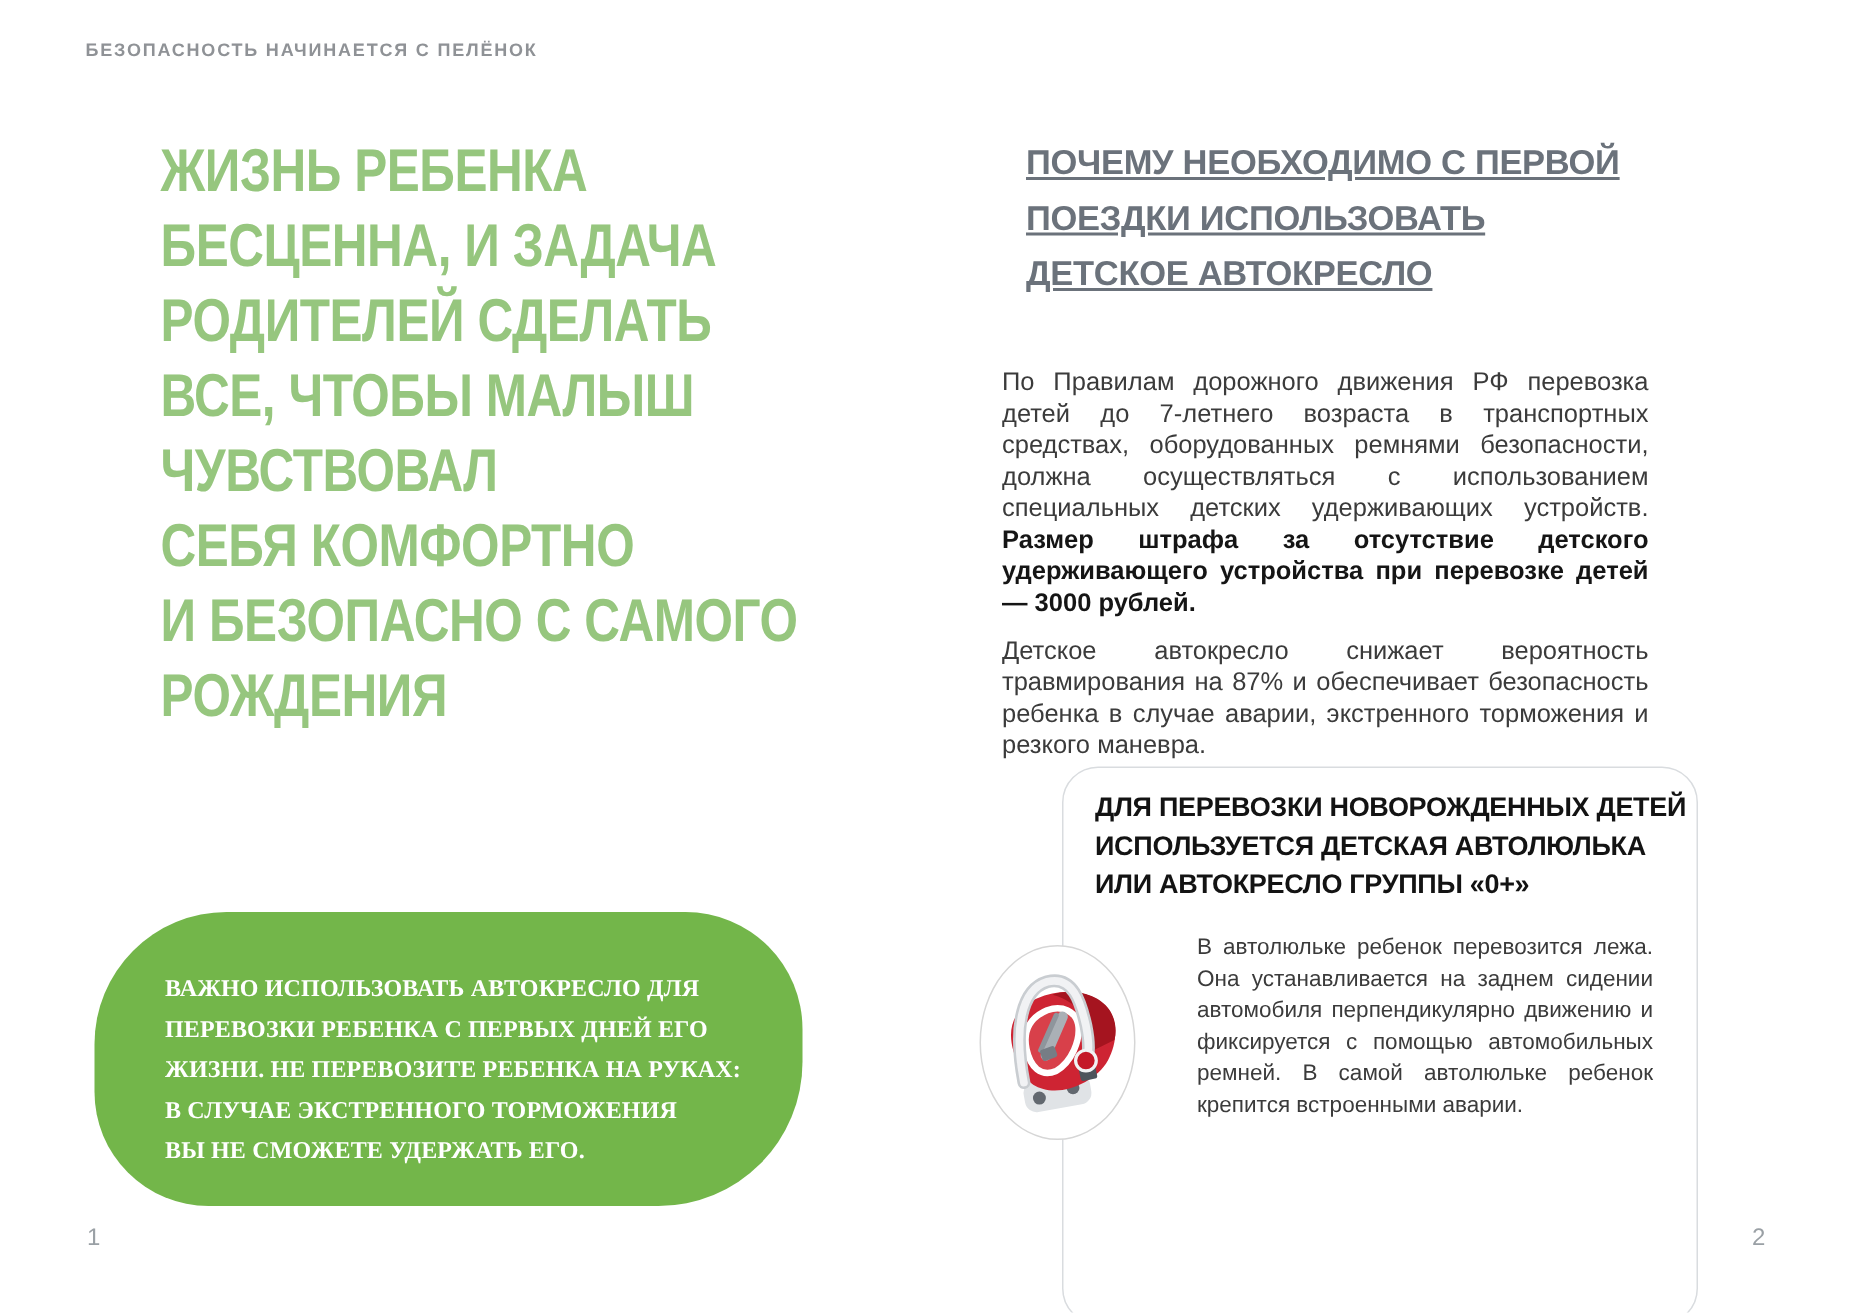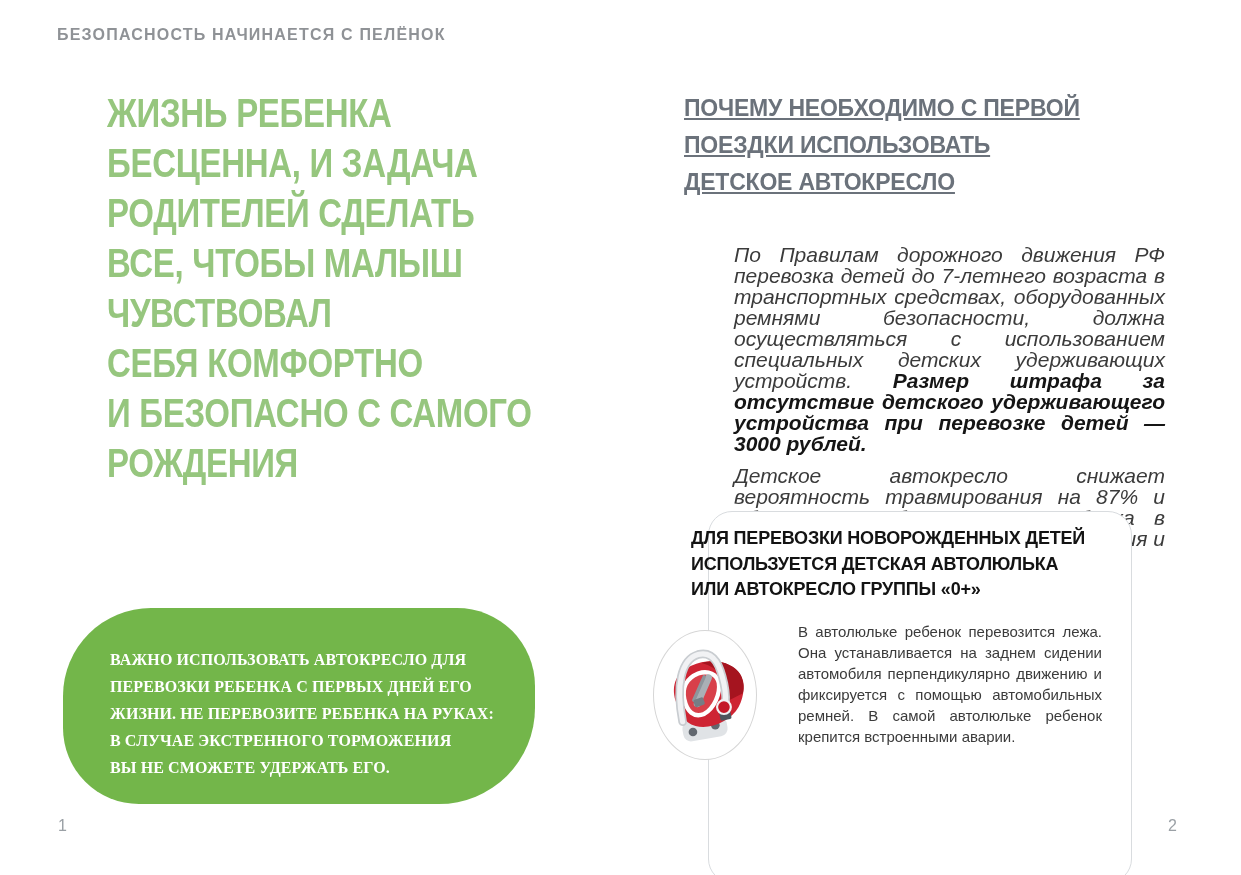--- a/index.html
+++ b/index.html
@@ -7,21 +7,21 @@
     width:1241px;height:875px;position:relative;overflow:hidden;
     background:#ffffff;
     font-family:"Liberation Sans","DejaVu Sans",sans-serif;
     -webkit-font-smoothing:antialiased;
   }
   .abs{position:absolute;}
 
   
   .tagline{
     left:57px;top:26px;
-    font-size:16px;font-weight:bold;letter-spacing:1.2px;
+    font-size:12px;font-weight:bold;letter-spacing:1.2px;
     color:var(--muted-gray);
     text-transform:uppercase;
   }
 
   
   .green-headline{
     left:107px;top:88px;width:480px;margin:0;
     font-size:33px;font-weight:bold;line-height:41px;
     color:var(--headline-green);
     text-transform:uppercase;
@@ -62,40 +62,39 @@
     font-size:23px;font-weight:bold;line-height:37px;
     color:var(--title-slate);
     text-transform:uppercase;
     white-space:pre;
     letter-spacing:-0.2px;
     text-decoration:underline;
   }
 
   
   .body-copy{
-    left:734px;top:244px;width:431px;
+    left:668px;top:244px;width:431px;
     color:var(--body-text);
-    font-size:21px;line-height:21px;
+    font-size:17px;line-height:21px;
     text-align:justify;
-    font-style:italic;
   }
   .body-copy p{margin:0 0 11px 0;}
   .body-copy strong{color:var(--bold-text);}
 
   
   .card{
     left:708px;top:511px;width:424px;height:372px;
     border:1px solid var(--card-border);
     border-radius:24px;
     box-sizing:border-box;
     background:#ffffff;
     z-index:1;
   }
   .card-title{
-    left:691px;top:526px;width:390px;margin:0;
+    left:730px;top:526px;width:390px;margin:0;
     font-size:18px;font-weight:bold;line-height:25.5px;
     color:var(--card-heading);
     text-transform:uppercase;
     white-space:pre;
     z-index:2;
     letter-spacing:-0.2px;
   }
   .card-body{
     left:798px;top:621px;width:304px;margin:0;
     color:var(--body-text);

